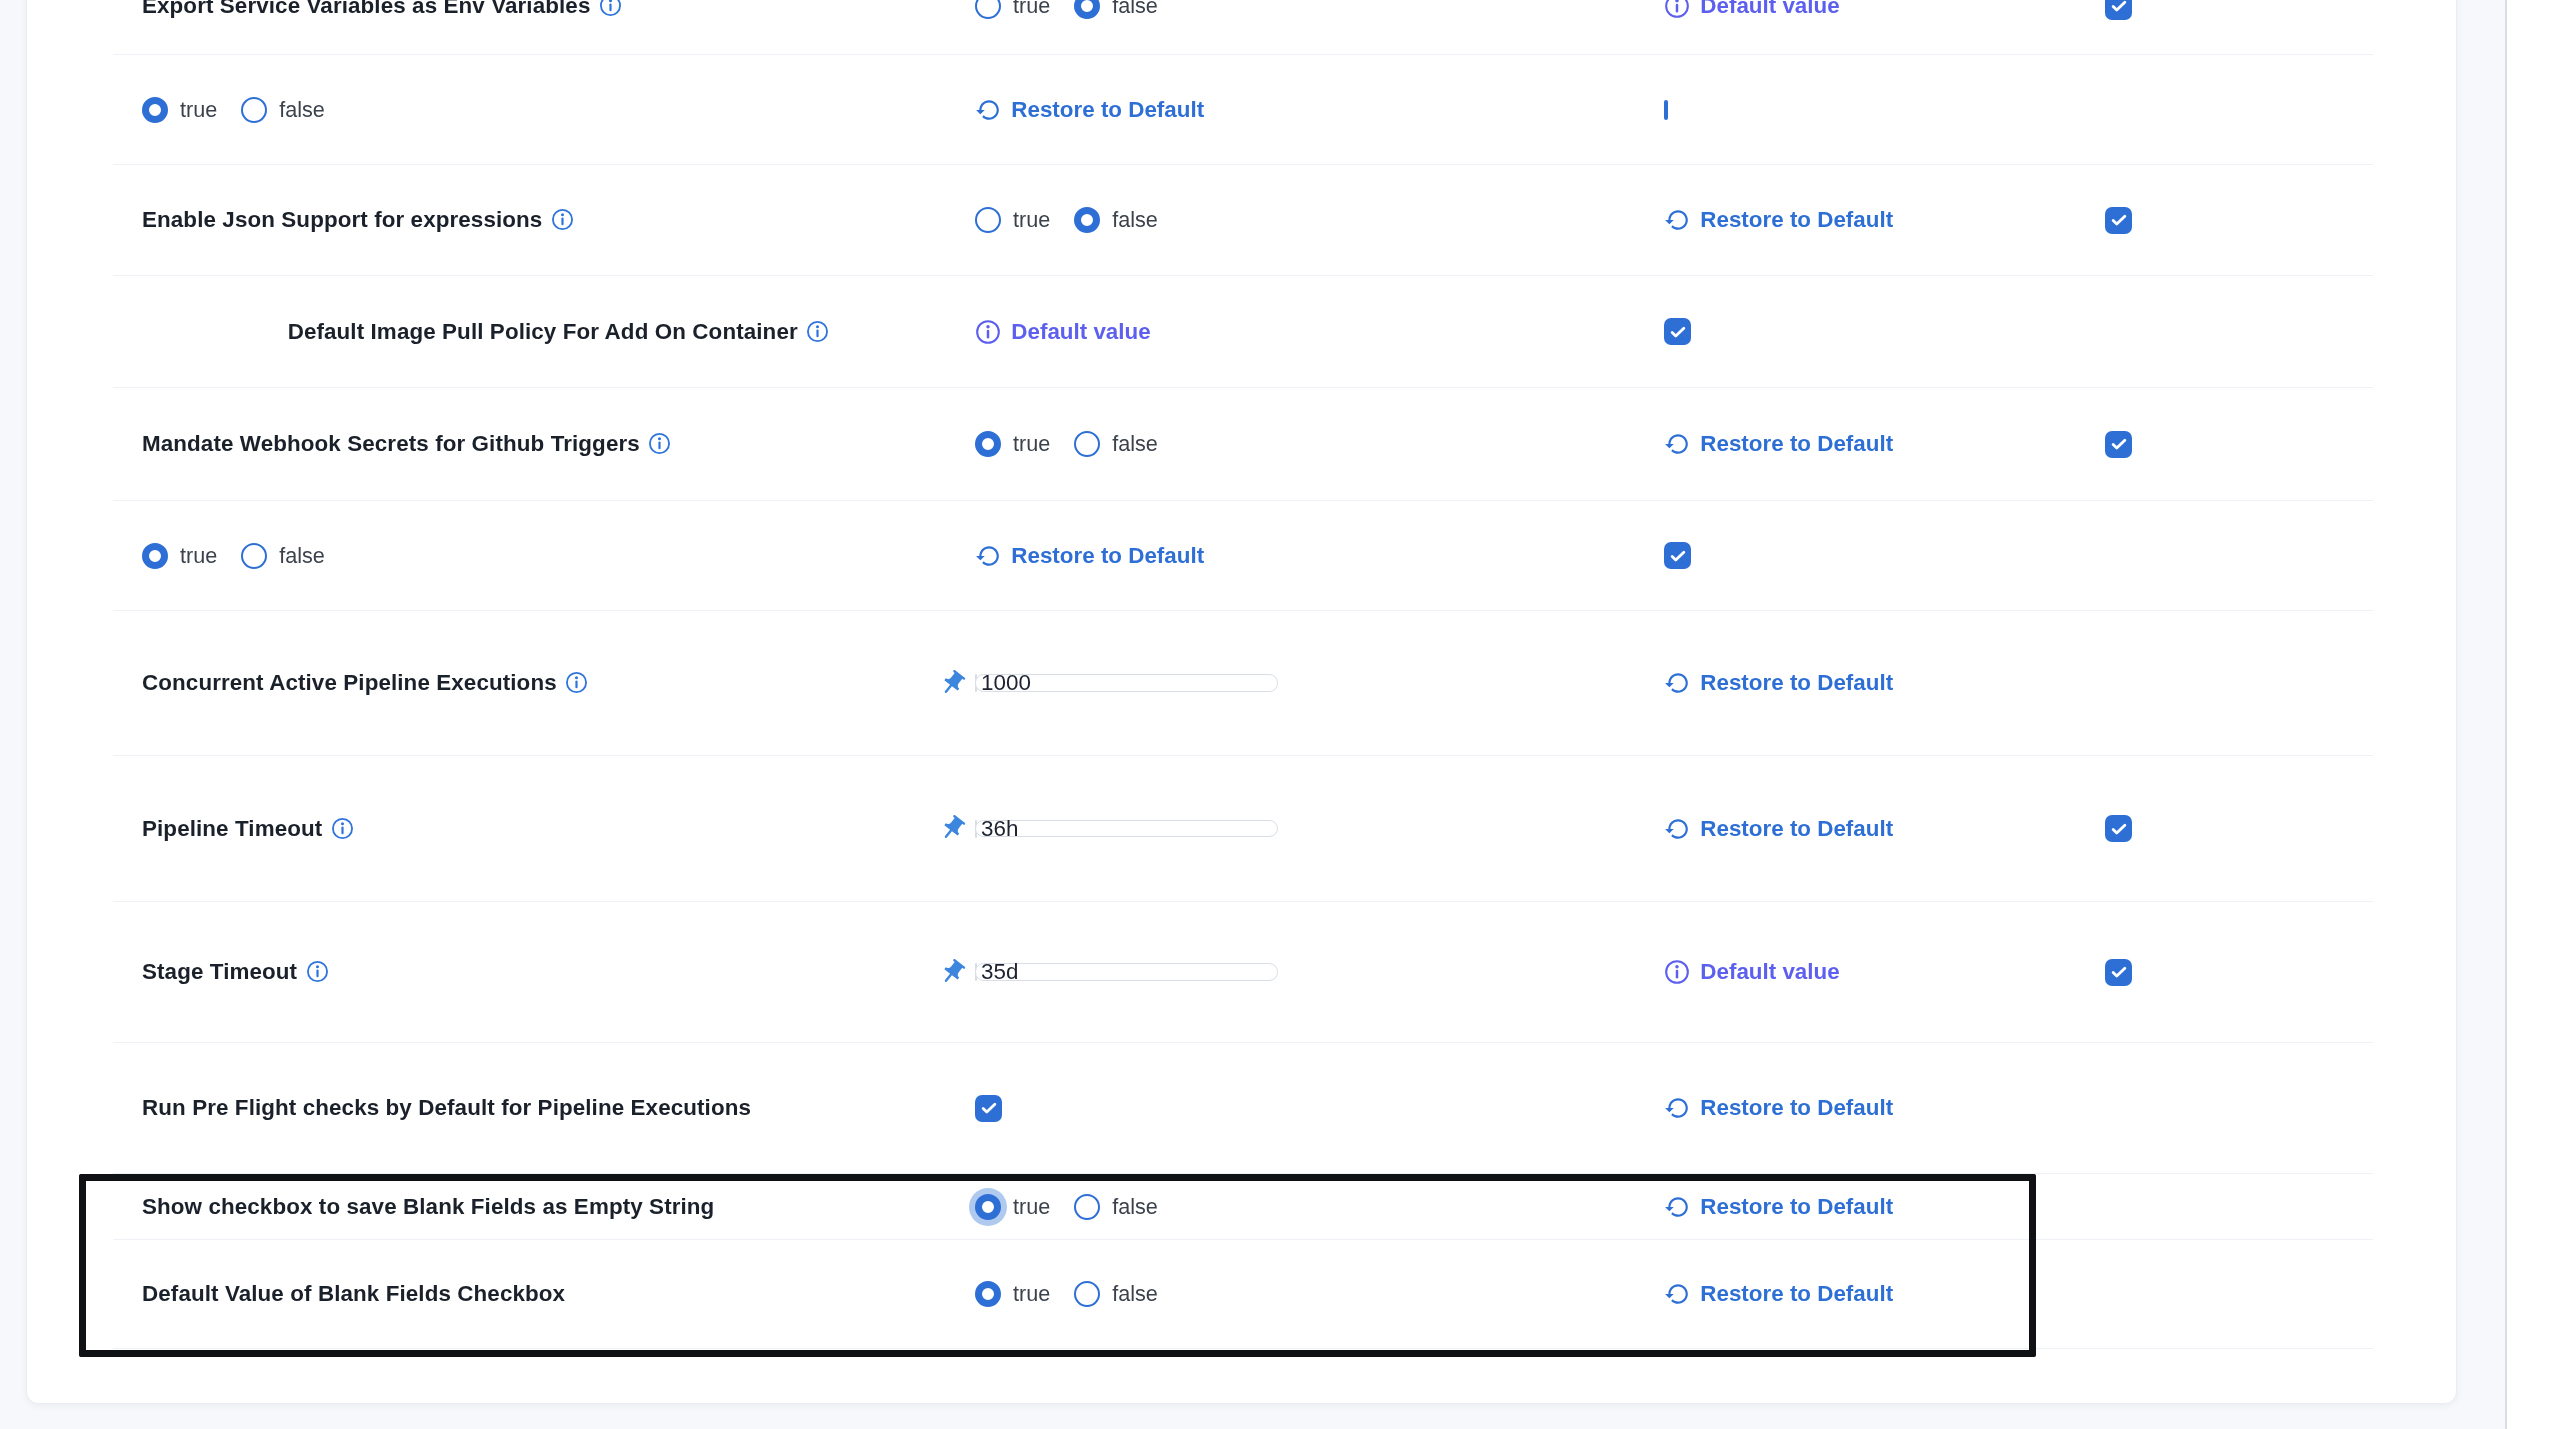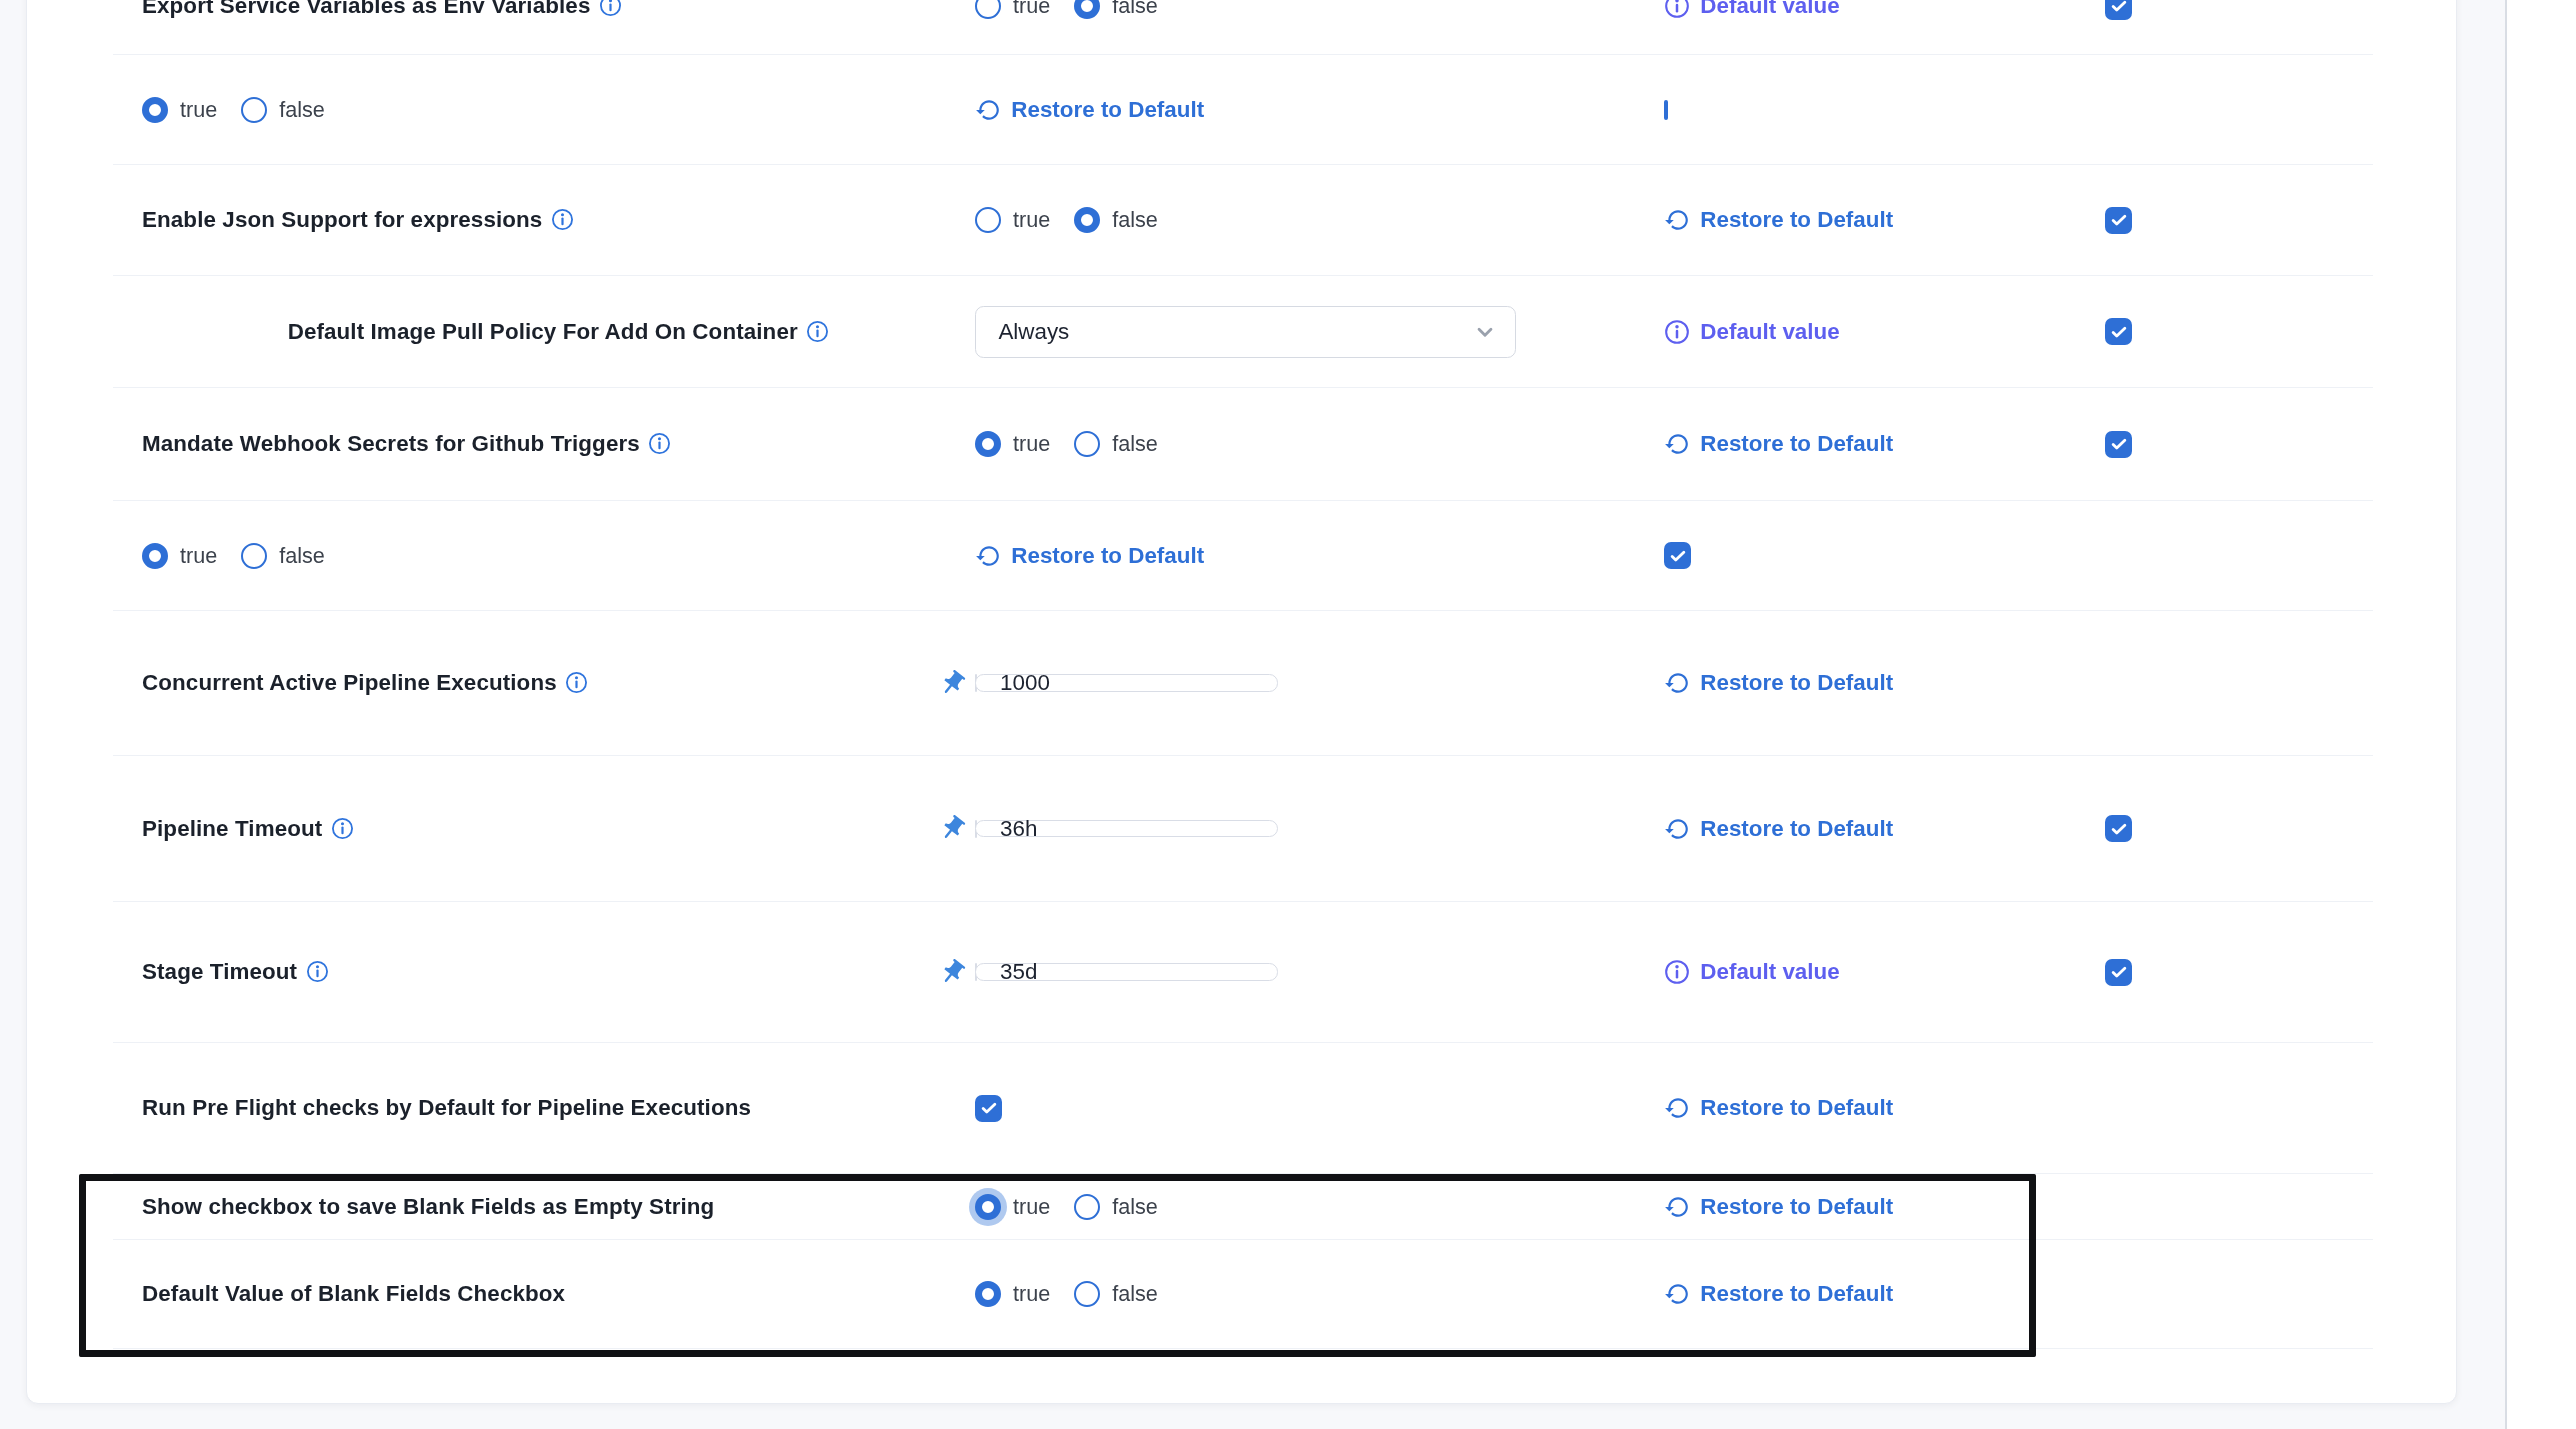--- a/index.html
+++ b/index.html
@@ -51,21 +51,21 @@
   .chevron{position:absolute;right:17px;top:50%;width:26px;height:26px;margin-top:-13px;color:#9aa1ad;}
   .chevron svg{display:block;width:100%;height:100%;}
   
   .input-group{
     position:relative;box-sizing:border-box;width:352px;height:53px;
     background:#eef0f6;border:1.7px solid #d9dde6;border-radius:8.6px;
   }
   .input-box{
     position:absolute;left:-0.9px;top:-0.9px;bottom:-0.9px;width:303px;box-sizing:border-box;
     background:#fff;border:1.7px solid #d9dde6;border-radius:8.6px;
-    display:flex;align-items:center;padding-left:24px;
+    display:flex;align-items:center;padding-left:5px;
     font-size:22.4px;color:#1d2330;
   }
   .pin-zone{position:absolute;right:0;top:0;bottom:0;width:48px;display:flex;align-items:center;justify-content:center;cursor:pointer;}
   .pin-zone svg{width:29px;height:29px;color:#3d86dd;}
   
   .cbx{box-sizing:border-box;width:27px;height:27px;border-radius:7px;cursor:pointer;flex:0 0 auto;}
   .cbx.on{background:#2e6fd6;display:flex;align-items:center;justify-content:center;}
   .cbx.off{background:#fff;border:2.6px solid #2e6fd6;}
   .cbx svg{width:20px;height:20px;display:block;}
   
@@ -210,30 +210,20 @@
           </span>
         </div>
       </div>
       <div class="row" style="height: 112px; text-align: center;">
     <div class="lbl-cell">
       <span class="lbl">Default Image Pull Policy For Add On Container</span><span class="info-ic"><svg class="" viewBox="0 0 24 24">
               <use href="#ic-info"></use>
             </svg></span>
     </div>
     <div>
-          <span class="select">
-    <span class="select-txt">Always</span>
-    <span class="chevron">
-              <svg class="" viewBox="0 0 24 24">
-                <use href="#ic-chevron"></use>
-              </svg>
-            </span>
-  </span>
-        </div>
-    <div>
           <span class="action default">
     <span class="a-ic">
               <svg class="" viewBox="0 0 24 24">
                 <use href="#ic-info"></use>
               </svg>
             </span>
     <span>Default value</span>
   </span>
         </div>
     <div>

